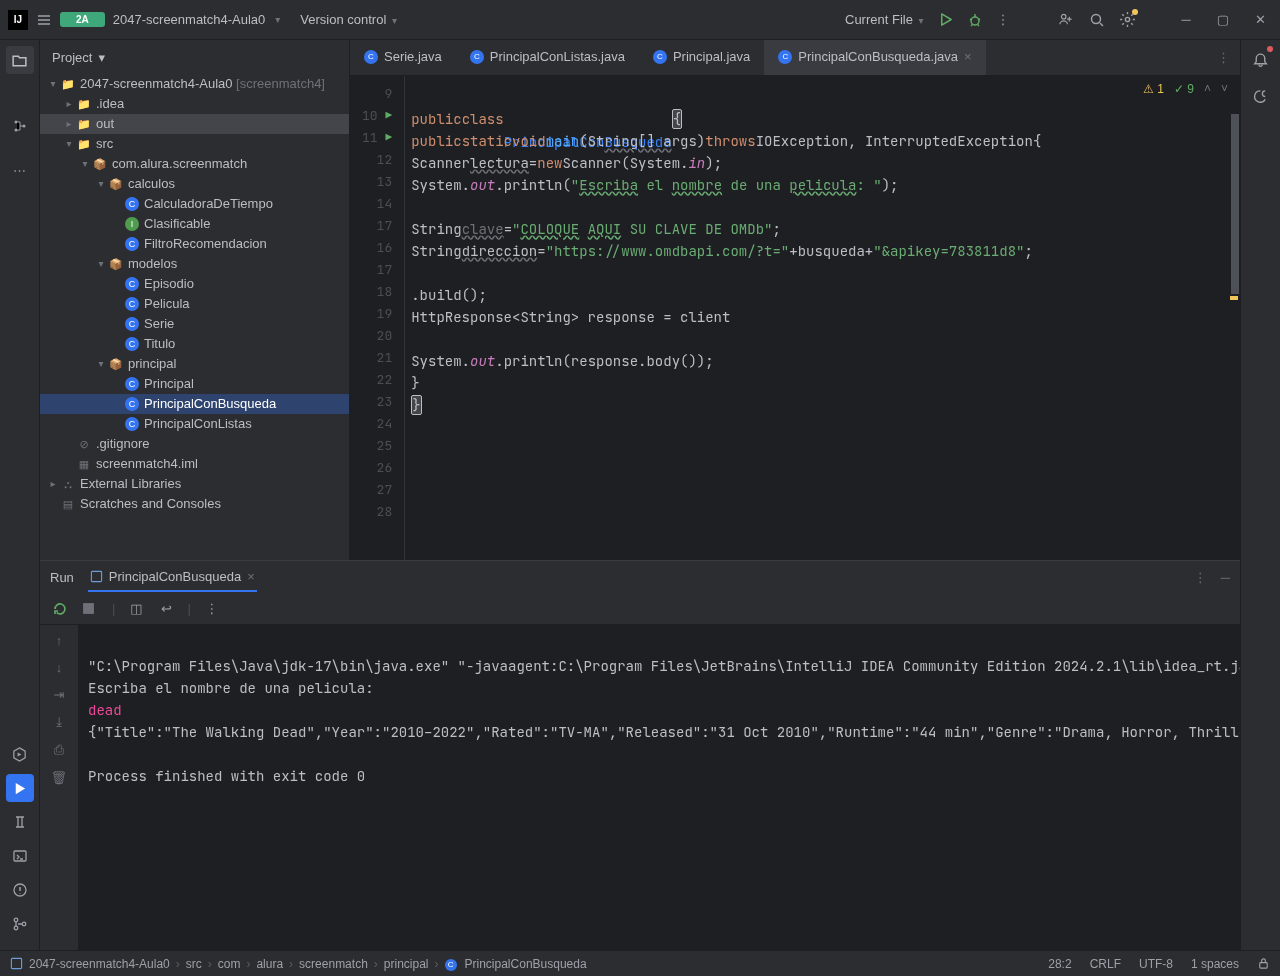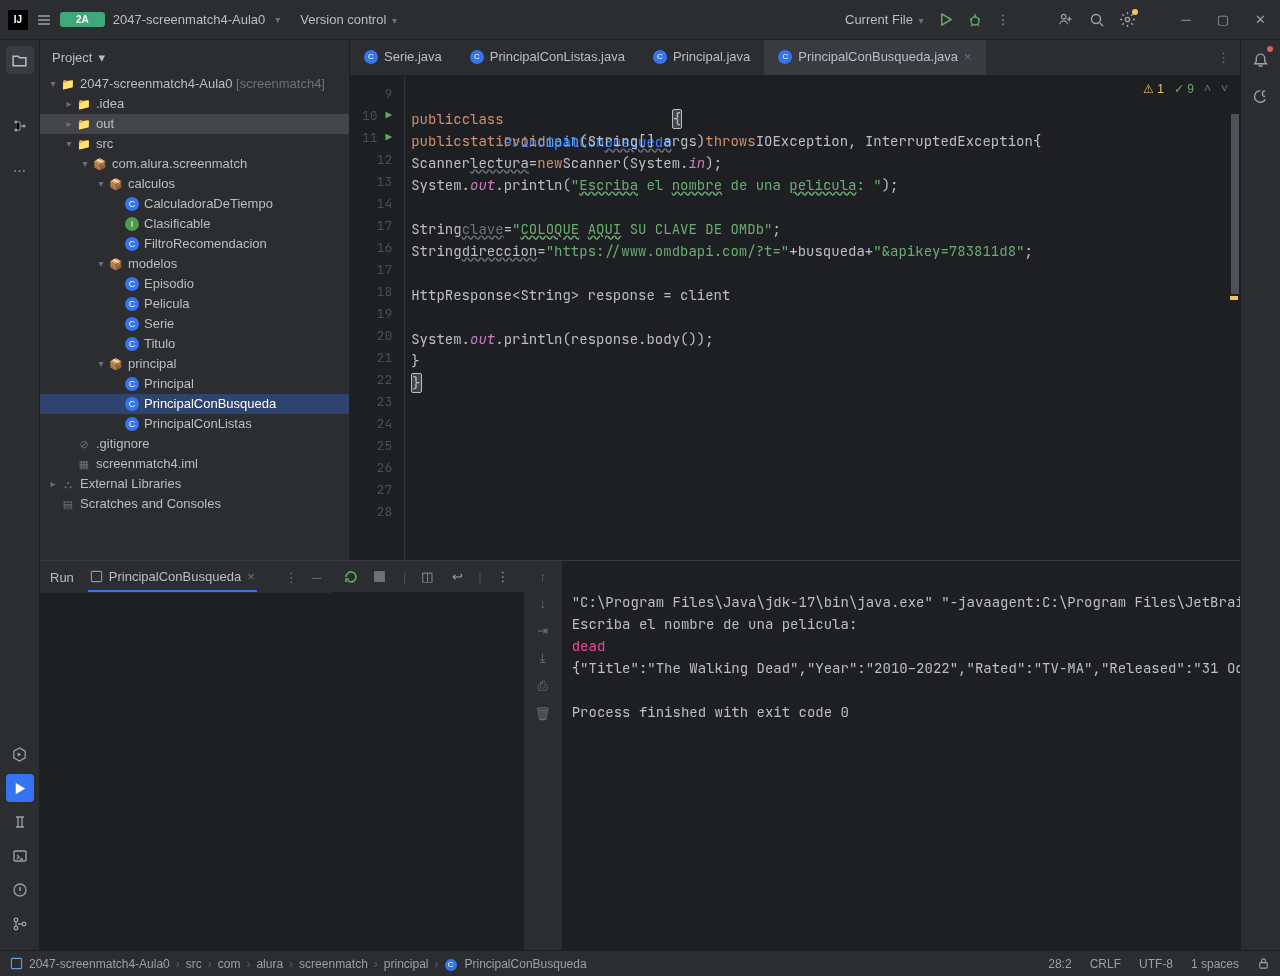--- a/index.html
+++ b/index.html
@@ -79,21 +79,21 @@
 .str-link { color:#6aab73; }
 .str-typo { color:#6aab73; text-decoration: underline wavy #6aab73;}
 .field-static { color:#c77dbb; font-style:italic;}
 .method-static-ital { color:#bcbec4; font-style:italic;}
 .brace-hl { background:#43454a; border:1px solid #bcbec4; border-radius:2px;}
 .wavy { text-decoration: underline wavy #6e7178;}
 .cursor-line { }
 .right-rail { width:40px; background:#2b2d30; border-left:1px solid #1e1f22; display:flex; flex-direction:column; align-items:center; padding-top:6px; gap:8px;}
 .right-rail .rbtn { width:28px; height:28px; display:flex; align-items:center; justify-content:center; color:#9da0a8; position:relative;}
 .scroll-marker { position:absolute; right:2px; width:8px; height:4px;}
-.bottom-panel { height:390px; background:#1e1f22; border-top:1px solid #393b40; display:flex; flex-direction:row;}
+.bottom-panel { height:390px; background:#1e1f22; border-top:1px solid #393b40; display:flex; flex-direction:column;}
 .run-tabs { height:32px; background:#2b2d30; display:flex; align-items:center; padding:0 10px; gap:14px;}
 .run-tabs .rtab { color:#bcbec4; padding:6px 0;}
 .run-tabs .rfile-tab { display:flex; align-items:center; gap:6px; border-bottom:2px solid #3574f0; padding:6px 2px;}
 .run-tabs .rtab-spacer { flex:1;}
 .run-tabs .ricon { color:#6e7178;}
 .run-toolbar { height:32px; background:#2b2d30; display:flex; align-items:center; padding:0 12px; gap:12px; border-bottom:1px solid #1e1f22;}
 .run-toolbar .tbtn { color:#9da0a8; width:18px; text-align:center;}
 .run-toolbar .tbtn.green { color:#5fad65;}
 .run-body { flex:1; display:flex; overflow:hidden;}
 .run-left { width:38px; background:#2b2d30; border-right:none; display:flex; flex-direction:column; align-items:center; padding-top:8px; gap:12px; color:#6e7178;}
@@ -464,20 +464,21 @@
           <div class="code-col">
 <div class="cline"></div>
 <div class="cline"><span class="kw">public</span> <span class="kw">class</span> <span class="ident">PrincipalCon</span><span class="ident wavy">Busqueda</span> <span class="brace-hl">{</span></div>
 <div class="cline">    <span class="kw">public</span> <span class="kw">static</span> <span class="kw">void</span> <span class="method-def">main</span><span>(String[] args)</span> <span class="kw">throws</span> <span>IOException</span>, <span>InterruptedException</span> <span>{</span></div>
 <div class="cline">        <span>Scanner</span> <span class="wavy">lectura</span> <span>=</span> <span class="kw">new</span> <span>Scanner(System.</span><span class="field-static">in</span><span>);</span></div>
 <div class="cline">        <span>System.</span><span class="field-static">out</span><span>.println(</span><span class="str">"</span><span class="str-typo">Escriba</span><span class="str"> el </span><span class="str-typo">nombre</span><span class="str"> de una </span><span class="str-typo">pelicula</span><span class="str">: "</span><span>);</span></div>
 <div class="cline"></div>
 <div class="cline">        <span>String</span> <span class="wavy muted">clave</span> <span>=</span> <span class="str">"</span><span class="str-typo">COLOQUE</span><span class="str"> </span><span class="str-typo">AQUI</span><span class="str"> SU CLAVE DE OMDb"</span><span>;</span></div>
 <div class="cline">        <span>String</span> <span class="wavy">direccion</span> <span>=</span> <span class="str">"</span><span class="str-link">https://www.omdbapi.com/?t=</span><span class="str">"</span><span>+busqueda+</span><span class="str">"&amp;apikey=783811d8"</span><span>;</span></div>
 <div class="cline"></div>
+<div class="cline">                <span>.build();</span></div>
 <div class="cline">        <span>HttpResponse&lt;String&gt; response = client</span></div>
 <div class="cline"></div>
 <div class="cline">        <span>System.</span><span class="field-static">out</span><span>.println(response.body());</span></div>
 <div class="cline">    <span>}</span></div>
 <div class="cline cursor-line"><span class="brace-hl">}</span></div>
           </div>
           <div style="position:absolute; right:0; top:0; bottom:0; width:10px;">
             <div style="position:absolute; right:1px; top:38px; width:8px; height:180px; background:#4e5157;"></div>
             <div class="scroll-marker" style="top:220px; background:#f2c55c;"></div>
           </div>

